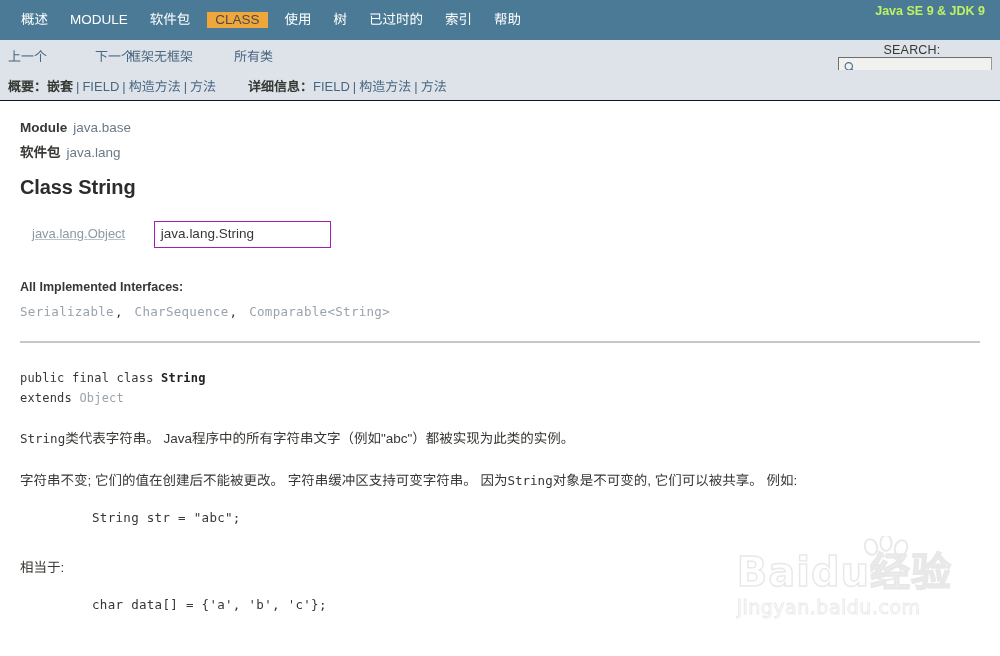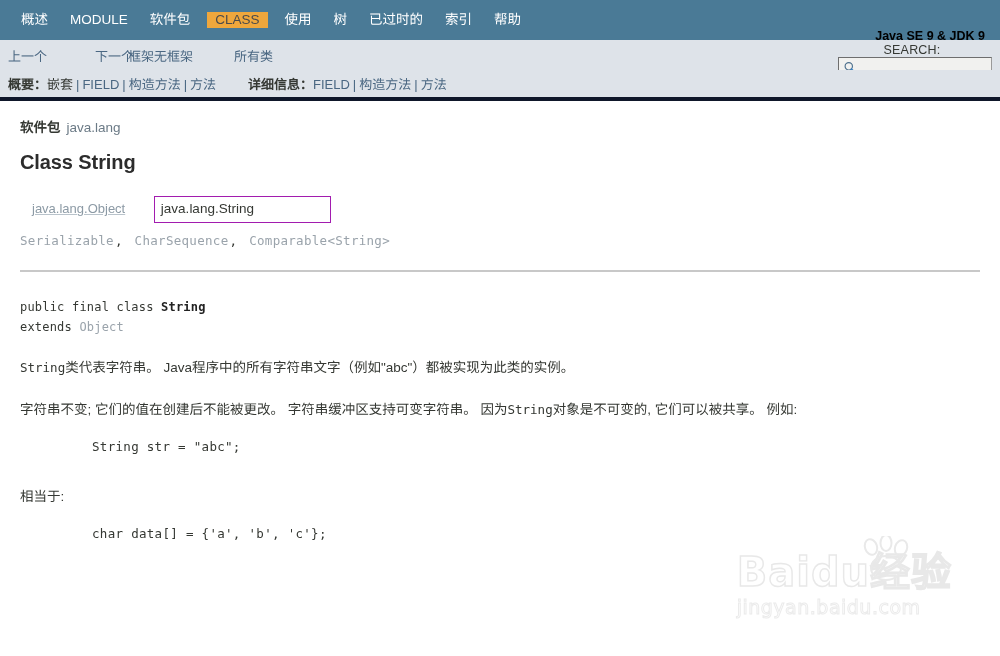--- a/index.html
+++ b/index.html
@@ -55,22 +55,22 @@
     padding: 0 3px;
     height: 16px;
   }
   .topnav-list li.active .topnav-link {
     color: #4b4b4b;
     font-weight: normal;
   }
   .about-language {
     position: absolute;
     right: 15px;
-    top: 29px;
-    color: #000000;
+    top: 4px;
+    color: #bef264;
     font-size: 12.5px;
     font-weight: bold;
     white-space: nowrap;
     text-align: right;
   }
 
   
   .subnav1 {
     background: #dee3e9;
     height: 30px;
@@ -151,21 +151,21 @@
     cursor: pointer;
     flex: 0 0 auto;
   }
 
   
   .subnav2 {
     background: #dee3e9;
     height: 31px;
     display: flex;
     align-items: center;
-    border-bottom: 4px solid #0f172a;
+    border-bottom: 1px solid #0f172a;
     box-sizing: border-box;
     position: relative;
   }
   .summary-block {
     position: absolute;
     left: 8px;
     display: flex;
     align-items: baseline;
   }
   .detail-block {
@@ -176,21 +176,21 @@
   }
   .sum-title {
     color: #353833;
     font-size: 13px;
     font-weight: bold;
     white-space: nowrap;
   }
   .sum-first {
     color: #353833;
     font-size: 13px;
-    font-weight: normal;
+    font-weight: bold;
     white-space: nowrap;
   }
   .pipe {
     color: #4a6782;
     font-size: 13px;
     margin: 0 3px;
   }
 
   
   .content {
@@ -422,34 +422,38 @@
     <a class="sub-link" href="#">FIELD</a>
     <span class="pipe">|</span>
     <a class="sub-link" href="#">构造方法</a>
     <span class="pipe">|</span>
     <a class="sub-link" href="#">方法</a>
   </div>
 </div>
 
 <div class="content">
 
+  <div class="sub-title-line">
+    <span class="lbl">Module</span><a class="pkg-link" href="#">java.base</a>
+  </div>
 
   <div class="sub-title-line">
     <span class="lbl">软件包</span><a class="pkg-link" href="#">java.lang</a>
   </div>
 
   <h1 class="class-title">Class String</h1>
 
   <div class="inheritance">
     <a class="inh-l0" href="#">java.lang.Object</a>
     <div class="inh-l1-wrap">
       <span class="inh-l1">java.lang.String</span>
     </div>
   </div>
 
+  <div class="iface-head">All Implemented Interfaces:</div>
   <div class="iface-list">
     <a class="iface-list" style="text-decoration:none" href="#">Serializable</a><span class="sep">,</span>
     <a class="iface-list" style="text-decoration:none" href="#">CharSequence</a><span class="sep">,</span>
     <a class="iface-list" style="text-decoration:none" href="#">Comparable&lt;String&gt;</a>
   </div>
 
   <hr class="rule">
 
   <div class="decl">
     <div><span class="kw">public final class </span><span class="cname">String</span></div>

